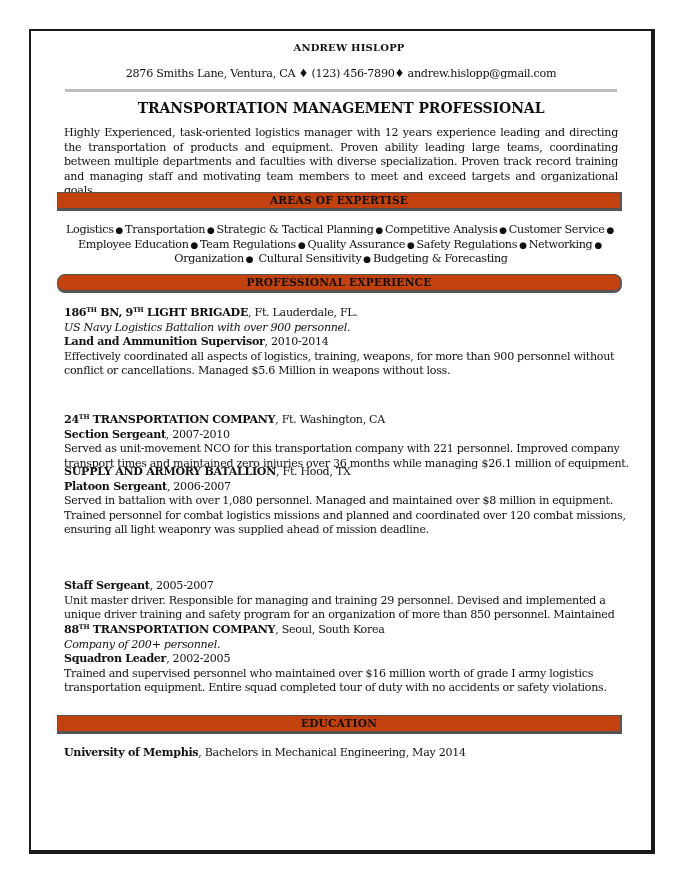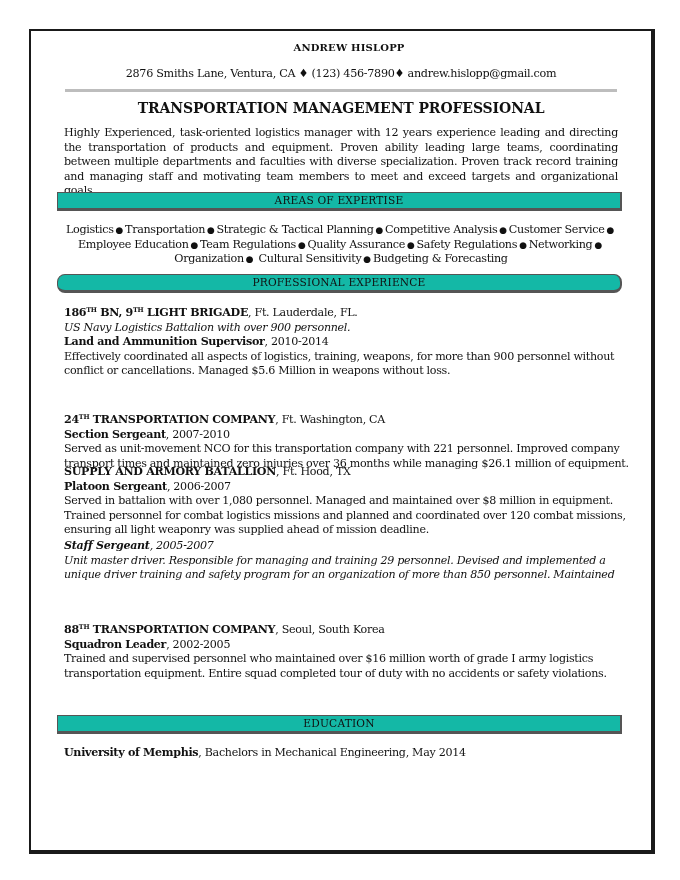--- a/index.html
+++ b/index.html
@@ -10,23 +10,23 @@
           border-right: 4px solid #1a1a1a; border-bottom: 4px solid #1a1a1a;
           background: #fff; }
   .abs { position: absolute; }
   .name { left: 8px; width: 100%; top: 11px; text-align: center; font-weight: bold;
           font-size: 10px; letter-spacing: 0.2px; }
   .contact { left: 0; width: 100%; top: 36px; text-align: center; font-size: 11.2px; letter-spacing: -0.3px; }
   .rule { left: 34px; width: 552px; top: 58px; height: 3px; background: #bdbdbd; }
   .headline { left: 0; width: 100%; top: 69px; text-align: center; font-weight: bold; font-size: 14px; letter-spacing: -0.1px; }
   .summary { left: 33px; width: 554px; top: 95px; font-size: 11.1px; line-height: 14.5px;
              text-align: justify; letter-spacing: -0.25px; }
-  .sec { left: 26px; width: 562px; height: 15px; background: #14b8a6;
+  .sec { left: 26px; width: 562px; height: 15px; background: #c2410c;
          border: 1px solid #555; border-bottom: 3px solid #555; border-right: 2px solid #555;
-         text-align: center; font-weight: normal; font-size: 10.6px; line-height: 15px; letter-spacing: 0.2px; }
+         text-align: center; font-weight: bold; font-size: 10.6px; line-height: 15px; letter-spacing: 0.2px; }
   .skills { left: 30px; width: 560px; top: 192px; text-align: center; font-size: 11.2px;
             line-height: 14.6px; letter-spacing: -0.35px; }
   .skills .bul { font-size: 9px; margin: 0 2px; }
   .job { left: 33px; width: 560px; font-size: 11.1px; line-height: 14.5px; letter-spacing: -0.3px; }
   .job .line { display: block; white-space: nowrap; }
   .b { font-weight: bold; }
   .i { font-style: italic; }
   sup { font-size: 6.5px; vertical-align: 4px; line-height: 0; }
   .edu { left: 33px; width: 560px; top: 715px; font-size: 11.1px; line-height: 14.8px; letter-spacing: -0.3px; }
   .edu ul { margin: 0; padding: 0; list-style: none; }
@@ -85,28 +85,29 @@
   </div>
 
   <div class="abs job" style="top:434px;">
     <span class="line"><span class="b">SUPPLY AND ARMORY BATALLION</span><span>, Ft. Hood, TX</span></span>
     <span class="line"><span class="b">Platoon Sergeant</span><span>, 2006-2007</span></span>
     <span class="line">Served in battalion with over 1,080 personnel. Managed and maintained over $8 million in equipment.</span>
     <span class="line">Trained personnel for combat logistics missions and planned and coordinated over 120 combat missions,</span>
     <span class="line">ensuring all light weaponry was supplied ahead of mission deadline.</span>
   </div>
 
-  <div class="abs job" style="top:508px;font-style:italic;">
+  <div class="abs job" style="top:548px;">
     <span class="line"><span class="b">Staff Sergeant</span><span>, 2005-2007</span></span>
     <span class="line">Unit master driver. Responsible for managing and training 29 personnel. Devised and implemented a</span>
     <span class="line">unique driver training and safety program for an organization of more than 850 personnel. Maintained</span>
   </div>
 
   <div class="abs job" style="top:592px;">
     <span class="line"><span class="b"><span>88</span><sup>TH</sup><span> TRANSPORTATION COMPANY</span></span><span>, Seoul, South Korea</span></span>
+    <span class="line i">Company of 200+ personnel.</span>
     <span class="line"><span class="b">Squadron Leader</span><span>, 2002-2005</span></span>
     <span class="line">Trained and supervised personnel who maintained over $16 million worth of grade I army logistics</span>
     <span class="line">transportation equipment. Entire squad completed tour of duty with no accidents or safety violations.</span>
   </div>
 
   <div class="abs sec" style="top:684px;">EDUCATION</div>
 
   <div class="abs edu">
     <div><span class="b">University of Memphis</span><span>, Bachelors in Mechanical Engineering, May 2014</span></div>
   </div>

